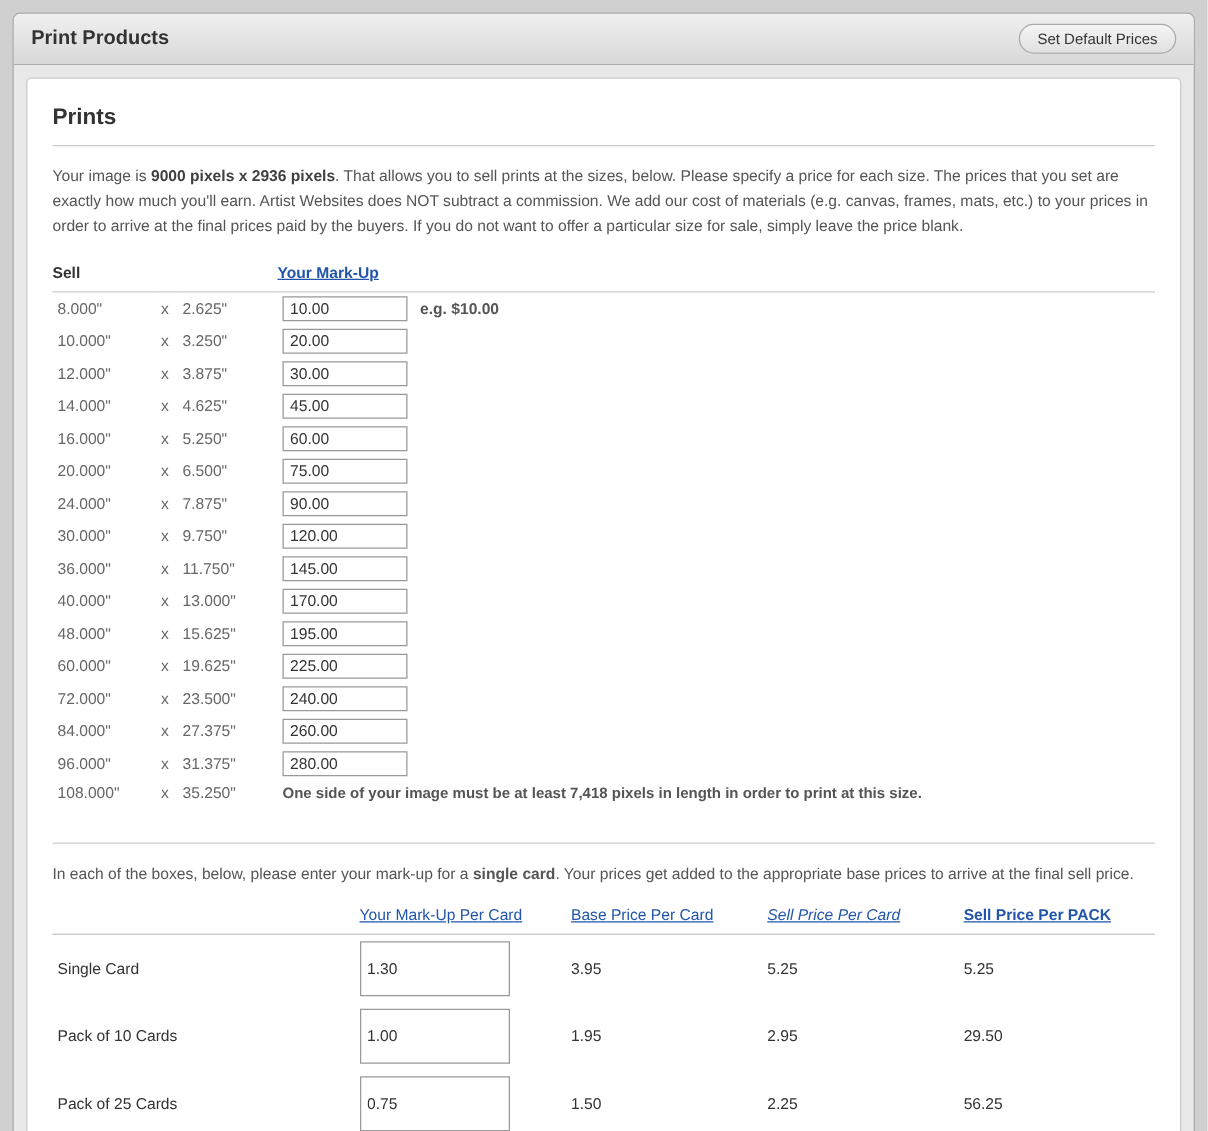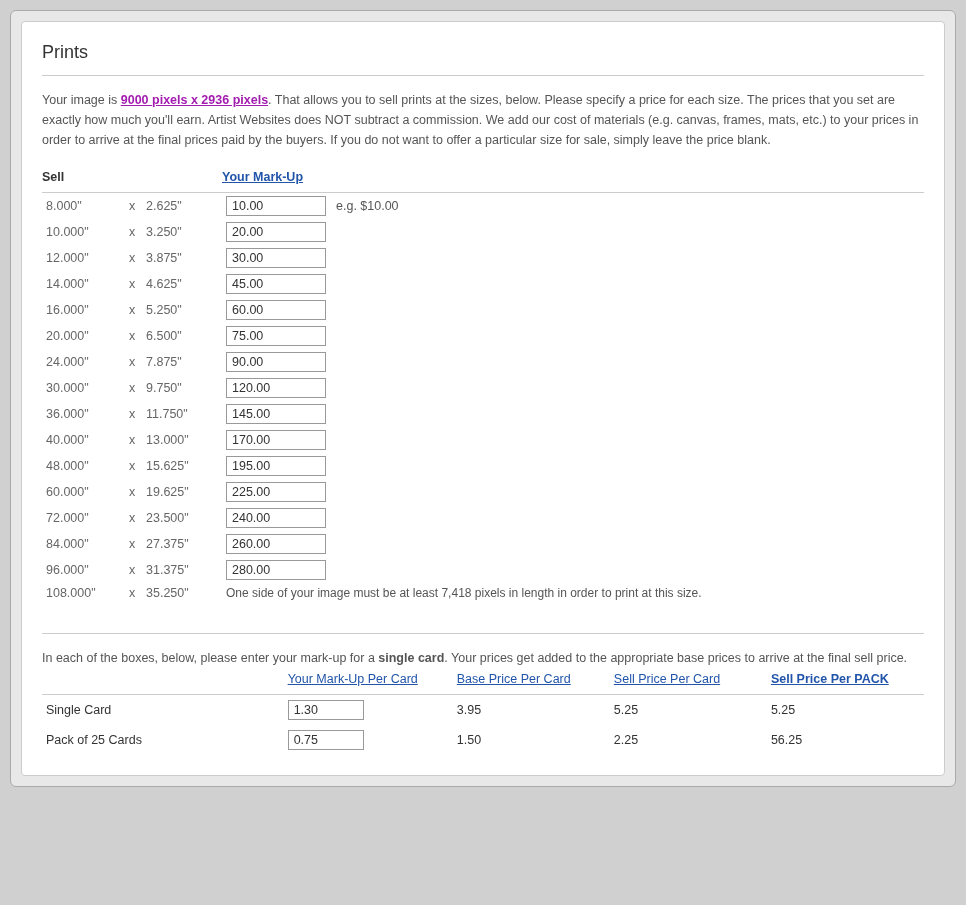--- a/index.html
+++ b/index.html
@@ -44,37 +44,37 @@
     .inner-container {
       background: #fff;
       border: 1px solid #ccc;
       border-radius: 4px;
       margin: 10px;
       padding: 20px;
     }
 
     .section-title {
       font-size: 18px;
-      font-weight: normal;
+      font-weight: bold;
       color: #333;
       margin-bottom: 12px;
     }
     .section-divider {
       border: none;
       border-top: 1px solid #ccc;
       margin-bottom: 14px;
     }
 
     .description {
       font-size: 12.5px;
       color: #555;
       line-height: 1.6;
       margin-bottom: 20px;
     }
-    .description strong { color: #a21caf; font-weight: bold; text-decoration: underline; }
+    .description strong { color: #404040; font-weight: bold; }
 
     .prints-table {
       width: 100%;
       border-collapse: collapse;
       margin-top: 4px;
     }
     .prints-table .col-header {
       text-align: left;
       font-size: 12.5px;
       color: #333;
@@ -91,42 +91,42 @@
     }
     .prints-table td {
       padding: 3px 4px;
       font-size: 12.5px;
       vertical-align: middle;
     }
     .size-col { color: #666; width: 80px; }
     .x-col { color: #666; width: 20px; text-align: center; }
     .size2-col { color: #666; width: 80px; }
     .input-col { width: 110px; }
-    .hint-col { color: #555; font-size: 12px; }
+    .hint-col { color: #555; font-size: 12px; font-weight: bold; }
     .prints-table input[type="text"] {
       width: 100px;
       padding: 2px 5px;
       border: 1px solid #999;
       font-size: 12.5px;
       color: #333;
       background: #fff;
     }
     .note-text {
       color: #555;
       font-size: 12px;
     }
 
     .greeting-section {
       margin-top: 30px;
     }
     .greeting-desc {
       font-size: 12.5px;
       color: #555;
       line-height: 1.6;
-      margin-bottom: 4px;
+      margin-bottom: 16px;
     }
     .greeting-desc strong { font-weight: bold; }
 
     .cards-table {
       width: 100%;
       border-collapse: collapse;
       margin-top: 4px;
     }
     .cards-table th {
       text-align: left;
@@ -136,42 +136,46 @@
       color: #2255aa;
       padding-bottom: 8px;
       padding-left: 4px;
       padding-right: 4px;
       border-bottom: 1px solid #ccc;
       font-weight: normal;
     }
     .cards-table th.row-label { text-decoration: none; color: #333; width: 200px; }
     .cards-table th.markup-col { width: 140px; }
     .cards-table th.base-col { width: 130px; }
-    .cards-table th.sell-col { width: 130px; }
+    .cards-table th.sell-col { width: 130px; font-style: italic; }
     .cards-table th.pack-col { width: 130px; font-weight: bold; }
     .cards-table td {
       padding: 5px 4px;
       font-size: 12.5px;
       vertical-align: middle;
       color: #333;
     }
     .cards-table input[type="text"] {
-      width: 76px;
-      padding: 2px 5px;
+      width: 120px;
+      padding: 14px 5px;
       border: 1px solid #999;
       font-size: 12.5px;
       color: #333;
       background: #fff;
     }
     .td-label { color: #666; }
   </style>
 </head>
 <body>
 
 <div class="outer-container">
+  <div class="page-header">
+    <span class="page-title">Print Products</span>
+    <button class="set-default-btn">Set Default Prices</button>
+  </div>
 
   <div class="inner-container">
 
     <div class="prints-section">
       <div class="section-title">Prints</div>
       <hr class="section-divider">
       <p class="description">
         Your image is <strong>9000 pixels x 2936 pixels</strong>. That allows you to sell prints at the sizes, below. Please specify a price for each size. The prices that you set are exactly how much you'll earn. Artist Websites does NOT subtract a commission. We add our cost of materials (e.g. canvas, frames, mats, etc.) to your prices in order to arrive at the final prices paid by the buyers. If you do not want to offer a particular size for sale, simply leave the price blank.
       </p>
 
@@ -349,20 +353,29 @@
         <tr>
       <td class="td-label">Single Card</td>
       <td>
         <input type="text" value="1.30" style="">
       </td>
       <td>3.95</td>
       <td>5.25</td>
       <td>5.25</td>
     </tr>
             <tr>
+      <td class="td-label">Pack of 10 Cards</td>
+      <td>
+        <input type="text" value="1.00" style="">
+      </td>
+      <td>1.95</td>
+      <td>2.95</td>
+      <td>29.50</td>
+    </tr>
+            <tr>
       <td class="td-label">Pack of 25 Cards</td>
       <td>
         <input type="text" value="0.75" style="">
       </td>
       <td>1.50</td>
       <td>2.25</td>
       <td>56.25</td>
     </tr>
           </tbody>
       </table>

